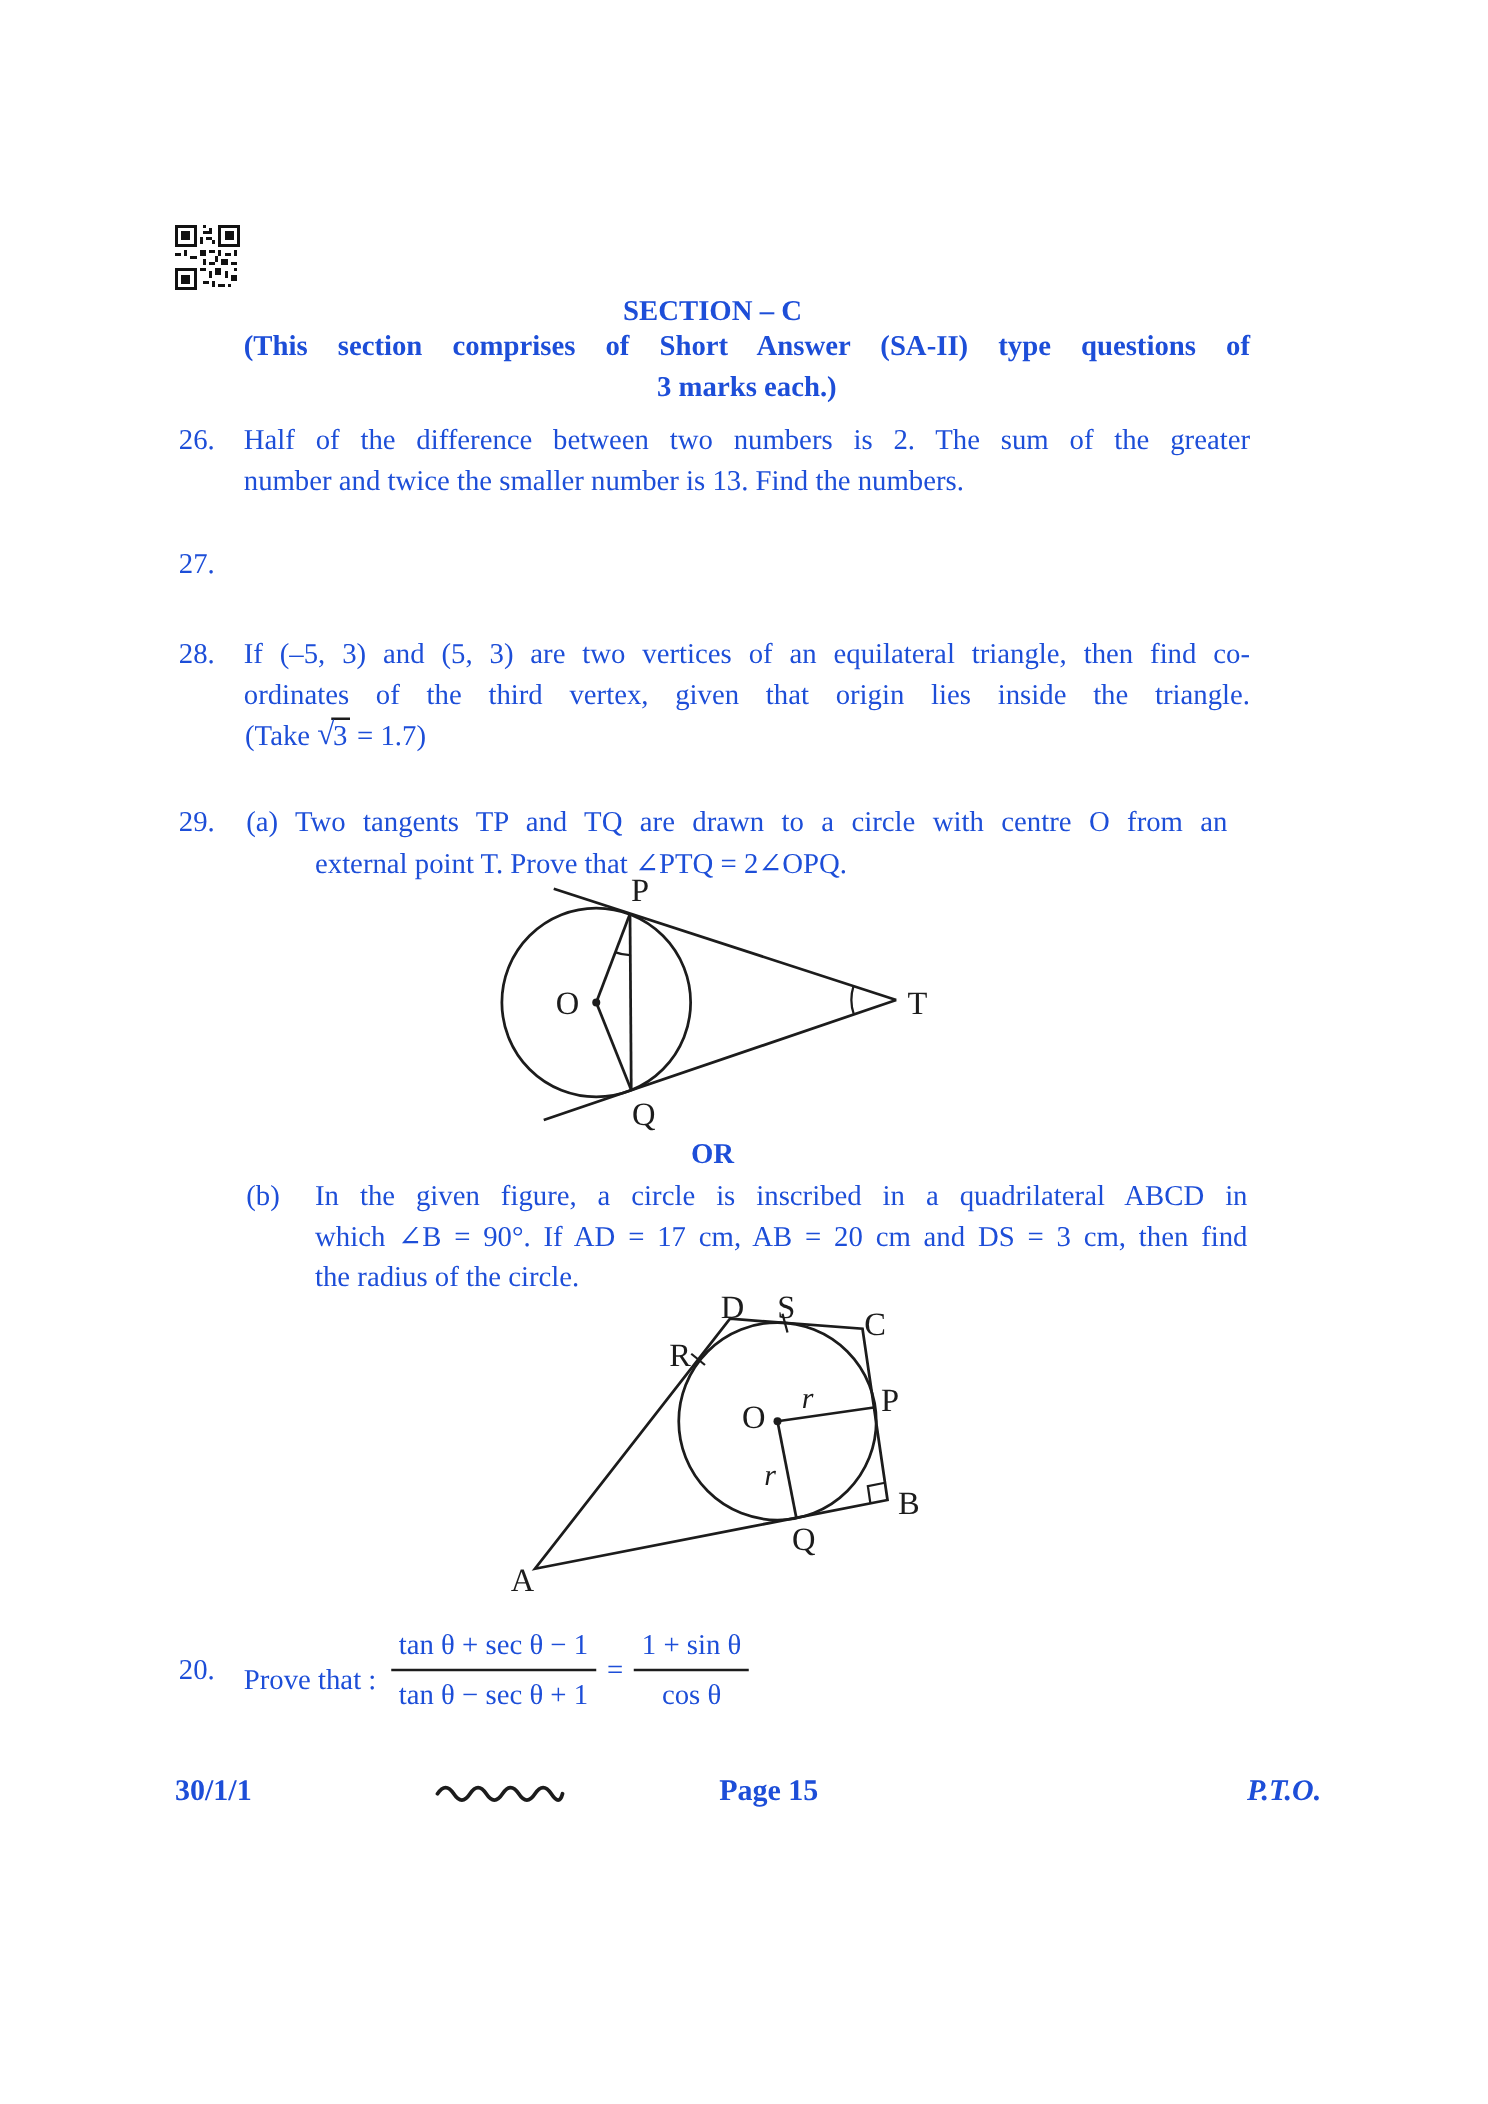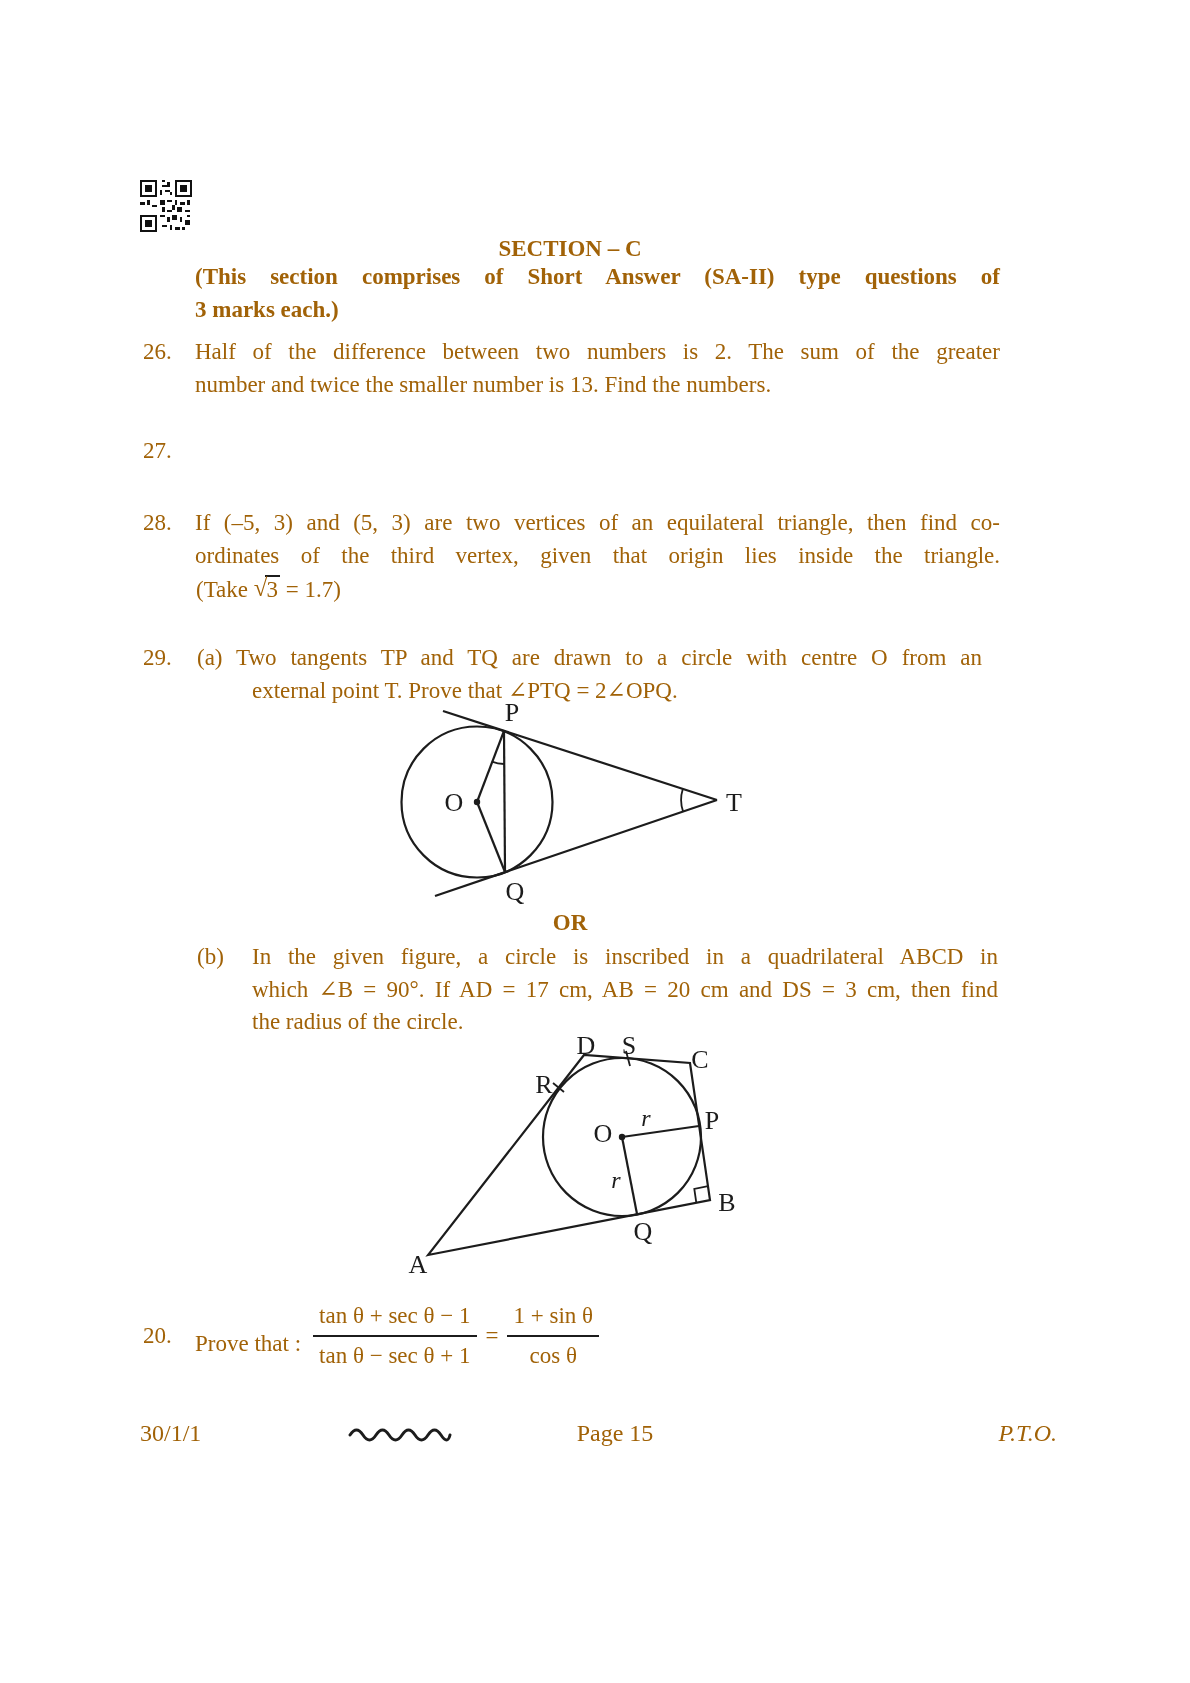--- a/index.html
+++ b/index.html
@@ -1,43 +1,43 @@
 <!DOCTYPE html>
 <html><head>
 <meta charset="utf-8">
 <style>
   html,body{margin:0;padding:0;background:#ffffff;}
   .page{
     position:relative;
     width:1190px;height:1683px;
     background:#ffffff;
     font-family:"Liberation Serif","DejaVu Serif","DejaVu Sans",serif;
-    color:#a16207;
+    color:#1d4ed8;
     overflow:hidden;
   }
   .abs{position:absolute;}
   .body-text{font-size:23px;line-height:30px;}
-  .bold{font-weight:700;}
+  .bold{font-weight:700;text-align:center;}
   .jline{text-align:justify;text-align-last:justify;}
   .center{text-align:center;}
   .qnum{width:52px;}
   
   .sqrt{white-space:nowrap;}
   .rad-sign{display:inline-block;font-size:1.08em;transform:translateY(-1px);}
   .radicand{border-top:2px solid #1c1c1c;padding:0 2px 0 1px;margin-left:-2px;}
   
   .formula-row{display:flex;align-items:center;}
   .frac{display:inline-block;text-align:center;vertical-align:middle;}
   .frac .num{display:block;border-bottom:2px solid #1c1c1c;padding:1px 6px 4px 6px;text-align:right;}
   .frac .den{display:block;padding:4px 6px 0 6px;}
   .eq{padding:0 9px;}
   svg text{font-family:"Liberation Serif","DejaVu Serif",serif;fill:#1c1c1c;}
   .dlabel{font-size:26px;}
   .rlabel{font-size:24px;font-style:italic;}
-  .footer-text{font-size:24px;font-weight:400;}
+  .footer-text{font-size:24px;font-weight:700;}
   .pto{font-style:italic;}
 </style>
 </head>
 <body>
 
 <div class="page">
 
   <svg class="abs" style="left:140px;top:178px;" width="52" height="56" viewBox="0 0 21 21" shape-rendering="crispEdges">
     <rect x="0" y="0" width="21" height="21" fill="#ffffff"></rect>
     <g fill="#111111">

